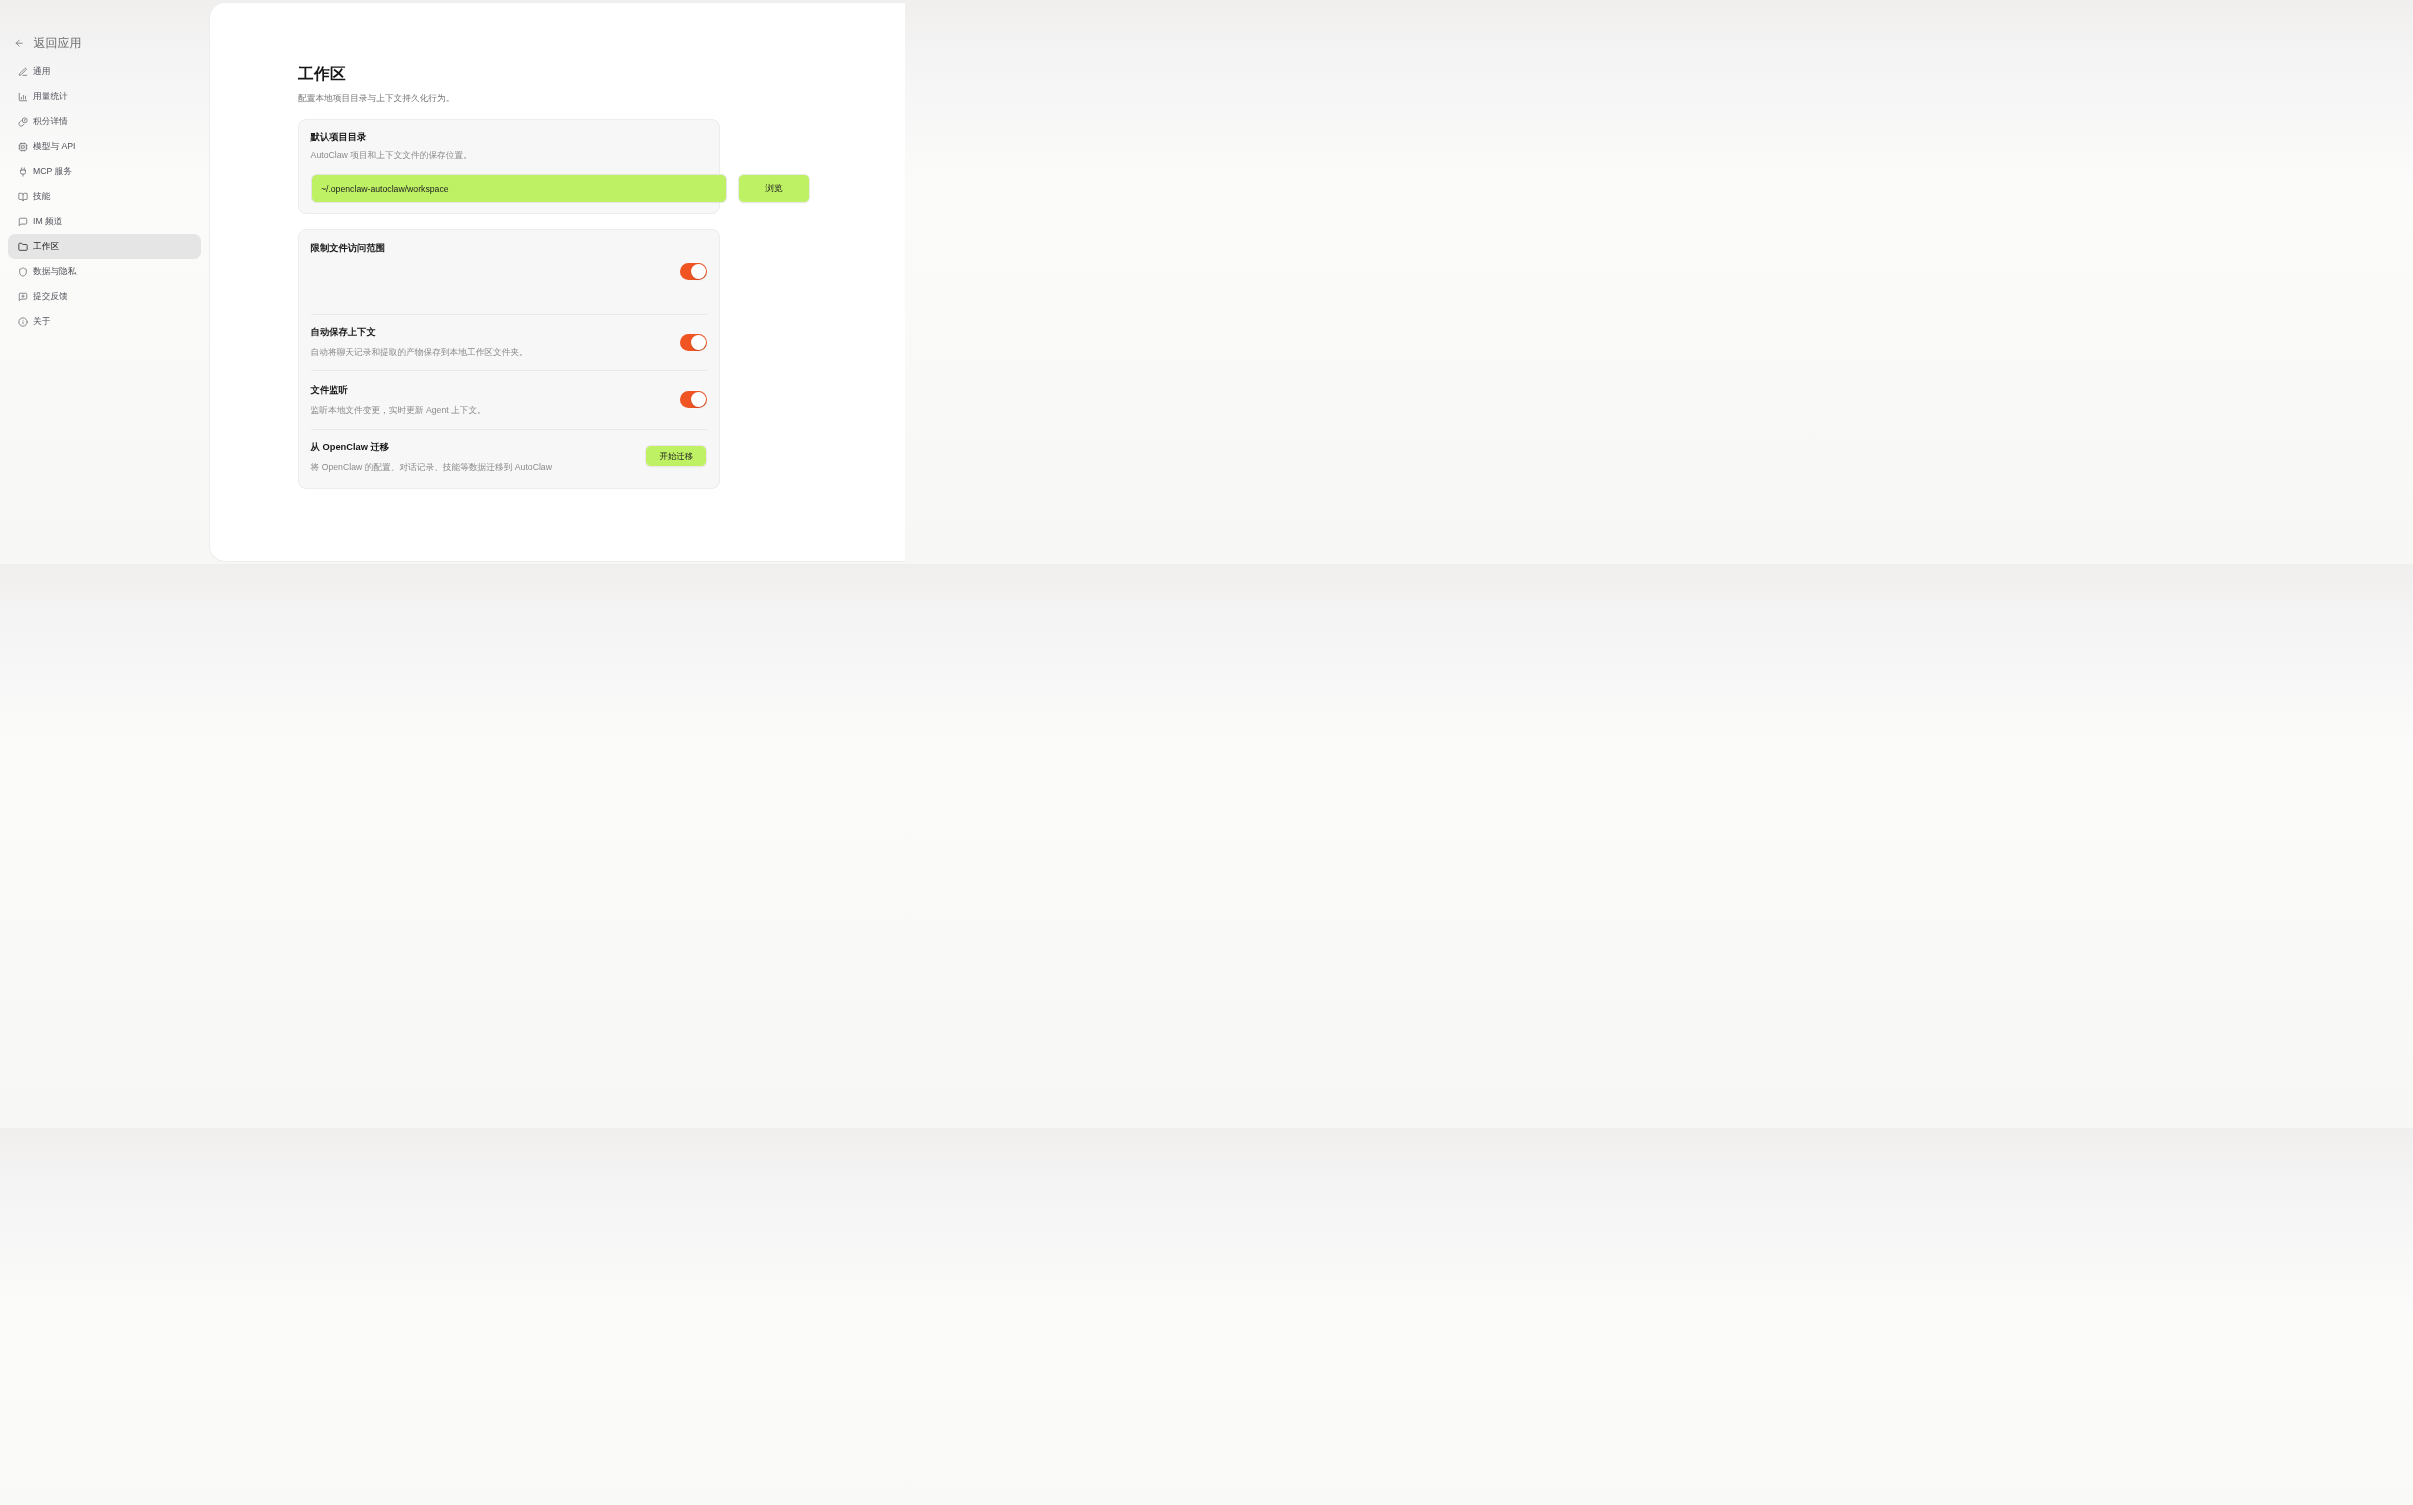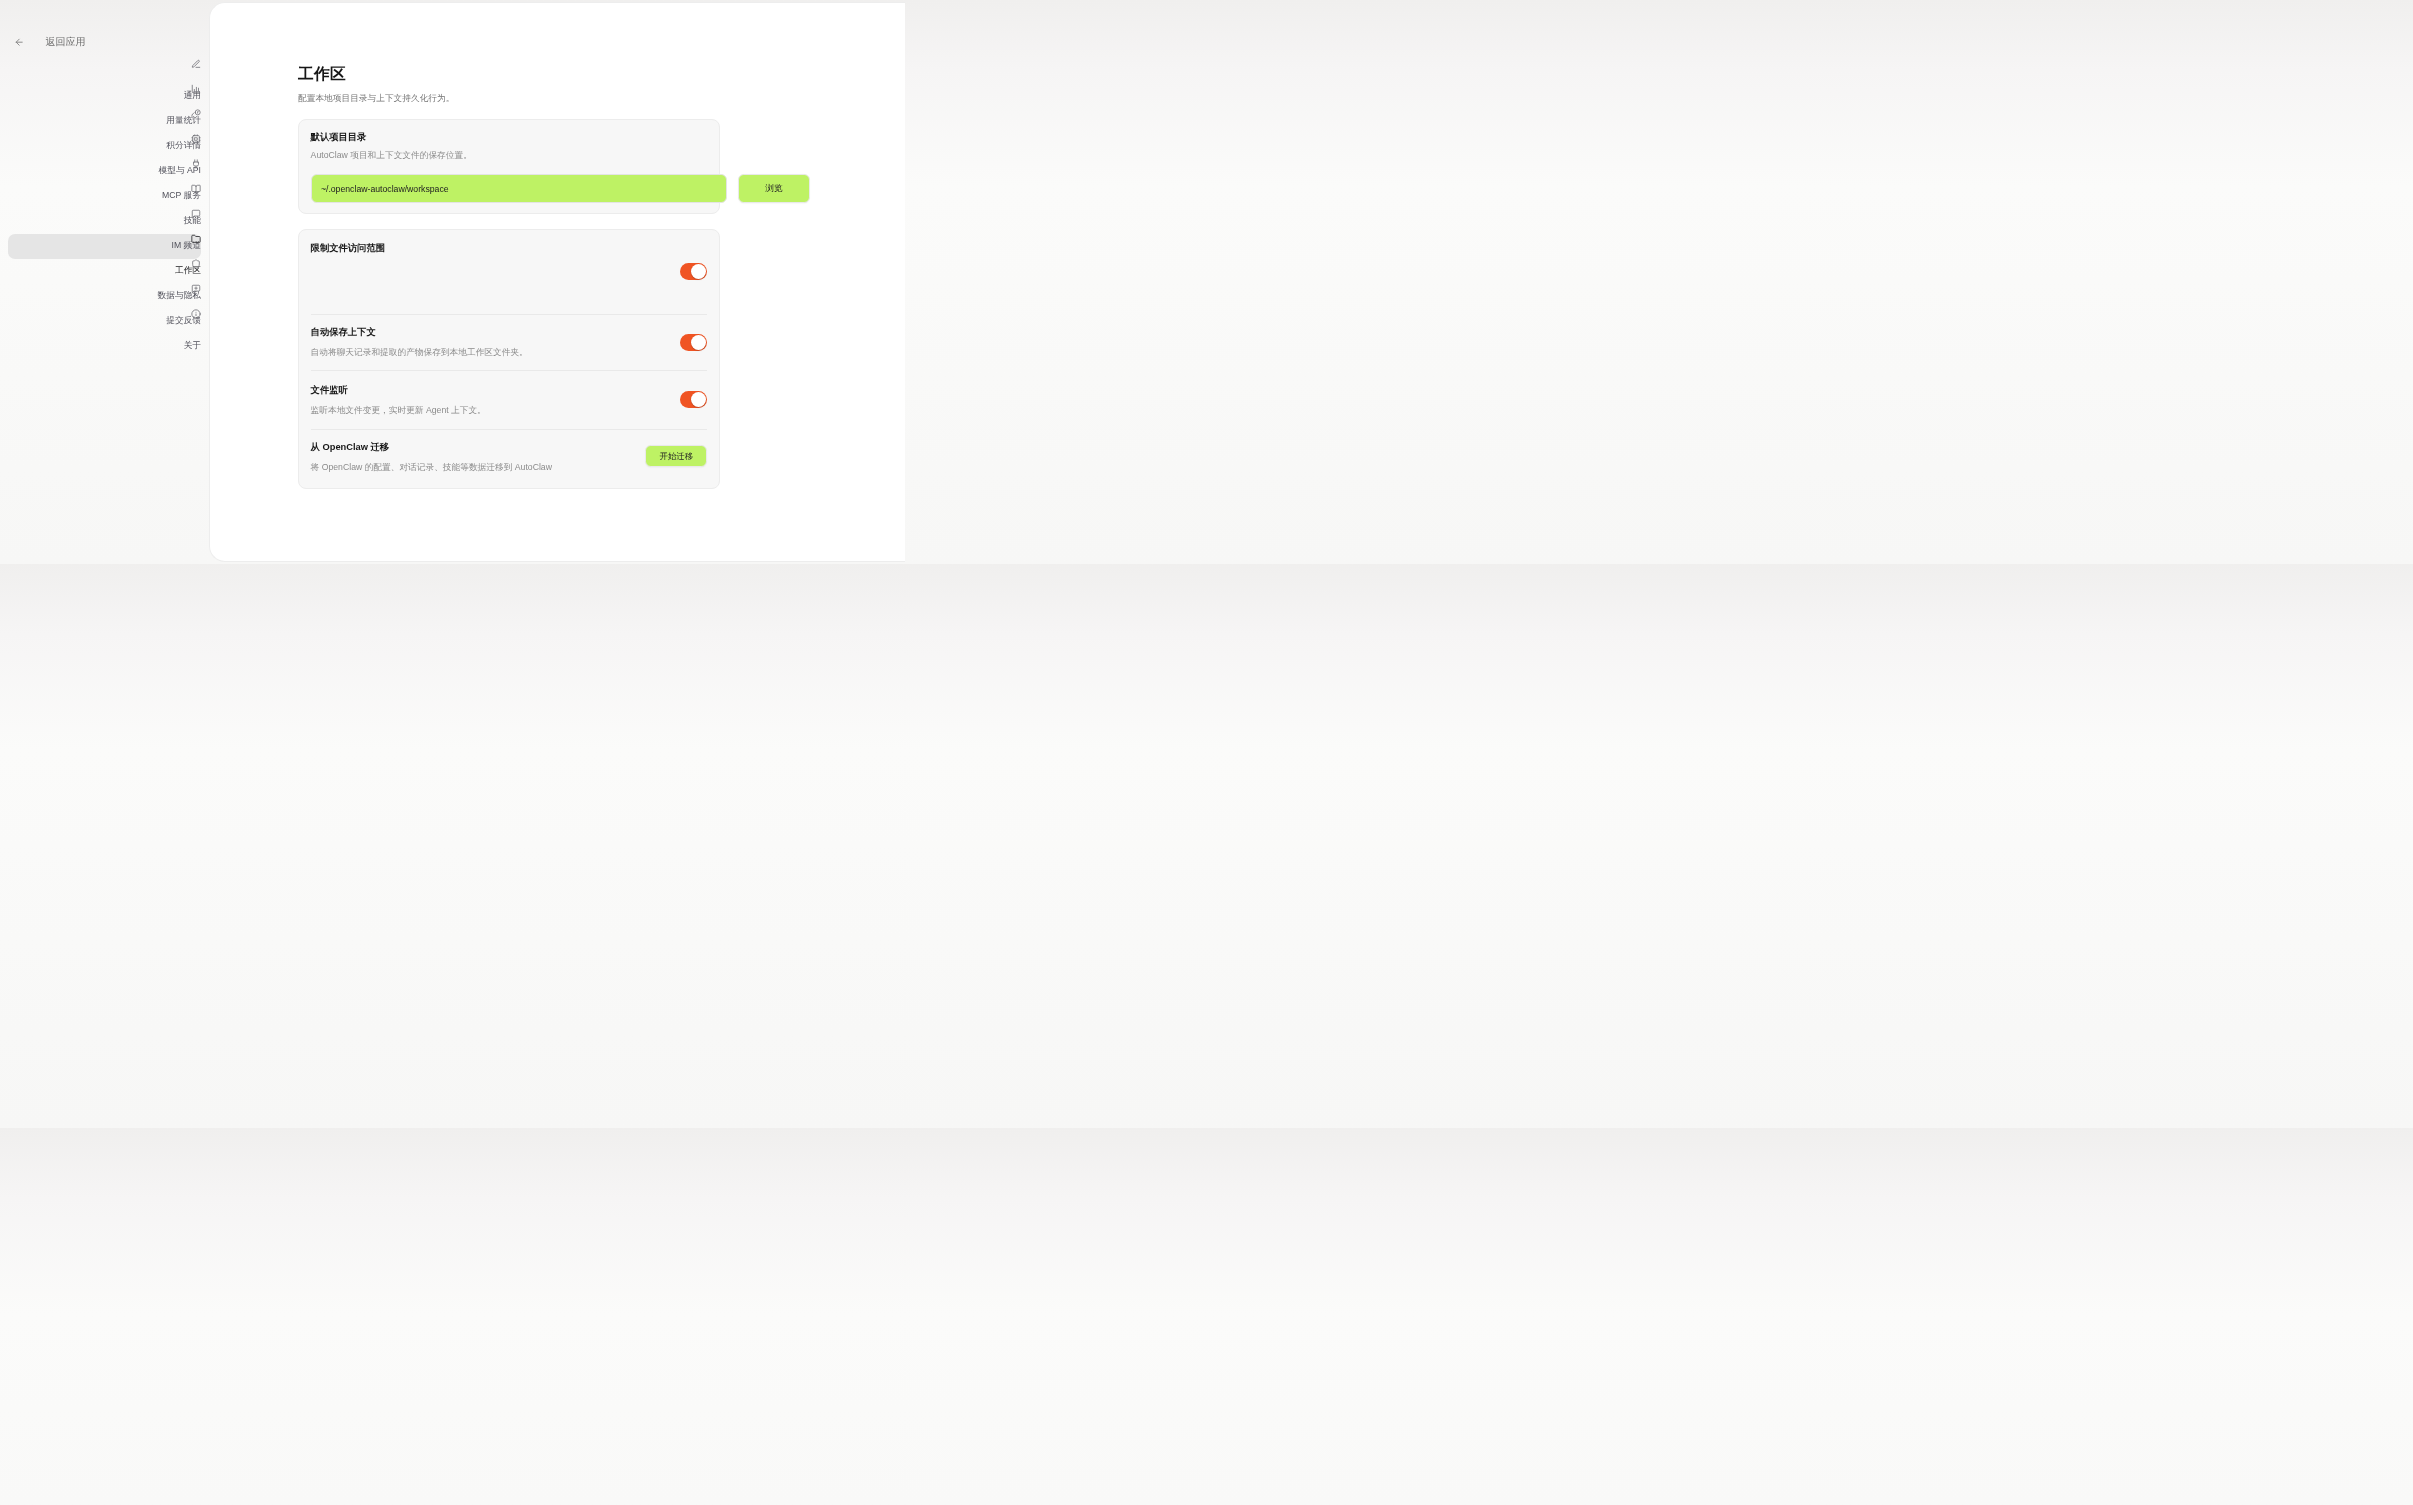--- a/index.html
+++ b/index.html
@@ -10,29 +10,29 @@
     position:relative; overflow:hidden;
     -webkit-font-smoothing:antialiased;
   }
   .main-panel{
     position:absolute; left:209px; top:2.3px; right:0; bottom:2.3px;
     background:#ffffff; border:0.6px solid #ededed; border-right:none;
     border-radius:16px 0 0 16px;
   }
   
   .back-row{
-    position:absolute; left:14px; top:35px; display:flex; align-items:center; gap:21px;
-    color:#6e6e6e; font-size:10px; font-weight:500; cursor:pointer;
+    position:absolute; left:14px; top:35px; display:flex; align-items:center; gap:9px;
+    color:#6e6e6e; font-size:12px; font-weight:500; cursor:pointer;
   }
   .back-row svg{ stroke:#7c7c7c; }
   .nav{ position:absolute; left:8px; top:59px; width:193px; list-style:none; }
   .nav-item{
-    height:25px; display:flex; align-items:flex-end; gap:21px;
+    height:25px; display:flex; align-items:center; gap:5px;
     padding:0 0 0 10px; border-radius:7px;
-    font-size:8.7px; color:#50505a; cursor:pointer;flex-direction:column;
+    font-size:8.7px; color:#50505a; cursor:pointer;
   }
   .nav-item svg{ stroke:#73737a; flex:0 0 auto; }
   .nav-item.selected{ background:#e5e5e5; color:#19191c; font-weight:500; }
   .nav-item.selected svg{ stroke:#2a2a2e; }
   
   .page-title{ position:absolute; left:298px; top:64px; font-size:15.7px; font-weight:700; color:#161616; letter-spacing:0.3px; }
   .page-subtitle{ position:absolute; left:298px; top:93px; font-size:8.7px; color:#767676; }
   .card{
     position:absolute; left:298px; width:422px;
     background:#f7f7f7; border:0.6px solid #ececec; border-radius:8px;

